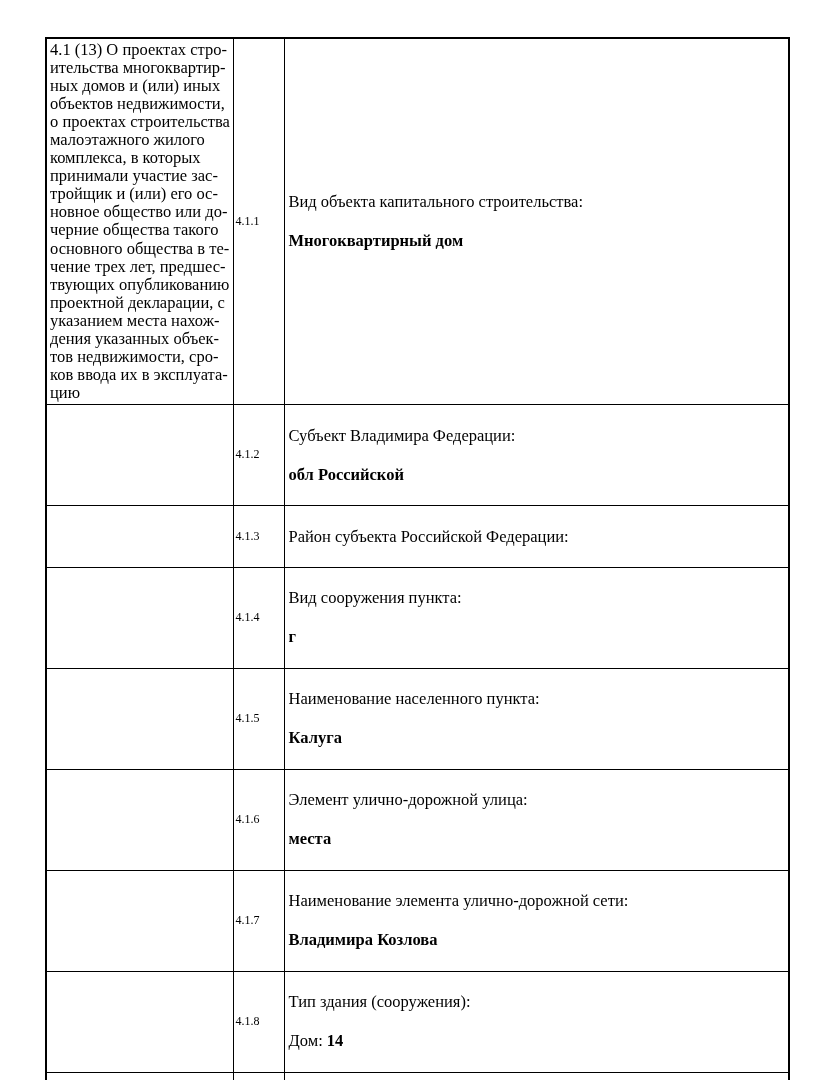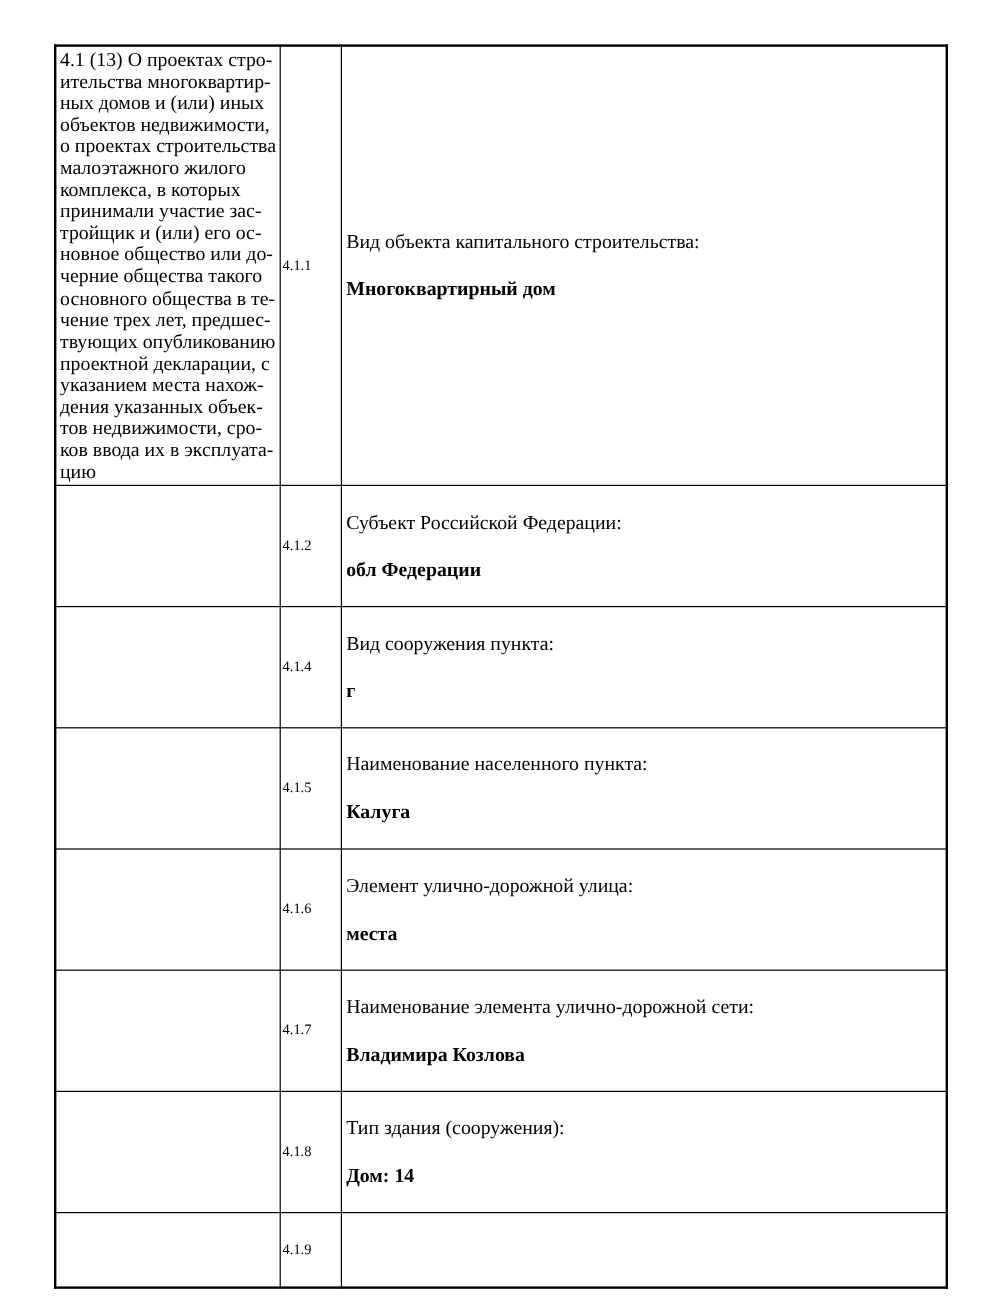--- a/index.html
+++ b/index.html
@@ -39,21 +39,21 @@
   }
   td.c3 {
     font-size: 16.5px;
     line-height: 19.6px;
     white-space: pre-line;
     padding-left: 4px;
     padding-right: 2px;
   }
   td.c3.mid { vertical-align: middle; margin-top: 12px; }
   .value, .value b { font-weight: bold; }
-  .value .vp { font-weight: bold; text-align: right; }
+  .value .vp { font-weight: normal; text-align: right; }
 </style>
 </head>
 <body>
 
 <div class="page">
   <table class="doc-table">
     <colgroup>
         <col class="w1">
         <col class="w2">
         <col class="w3">
@@ -85,25 +85,32 @@
         <td class="c3 mid">
           <div class="label">Вид объекта капитального строительства:</div>
           <div class="value"><b>Многоквартирный дом</b></div>
         </td>
       </tr>
 
       <tr>
         <td class="c1"></td>
         <td class="c2">4.1.2</td>
         <td class="c3">
-          <div class="label">Субъект Российской Федерации:</div>
-          <div class="value"><b>обл Федерации</b></div>
+          <div class="label">Субъект Владимира Федерации:</div>
+          <div class="value"><b>обл Российской</b></div>
         </td>
       </tr>
 
+      <tr>
+        <td class="c1"></td>
+        <td class="c2">4.1.3</td>
+        <td class="c3">
+          <div class="label">Район субъекта Российской Федерации:</div>
+        </td>
+      </tr>
 
       <tr>
         <td class="c1"></td>
         <td class="c2">4.1.4</td>
         <td class="c3">
           <div class="label">Вид сооружения пункта:</div>
           <div class="value"><b>г</b></div>
         </td>
       </tr>
 

